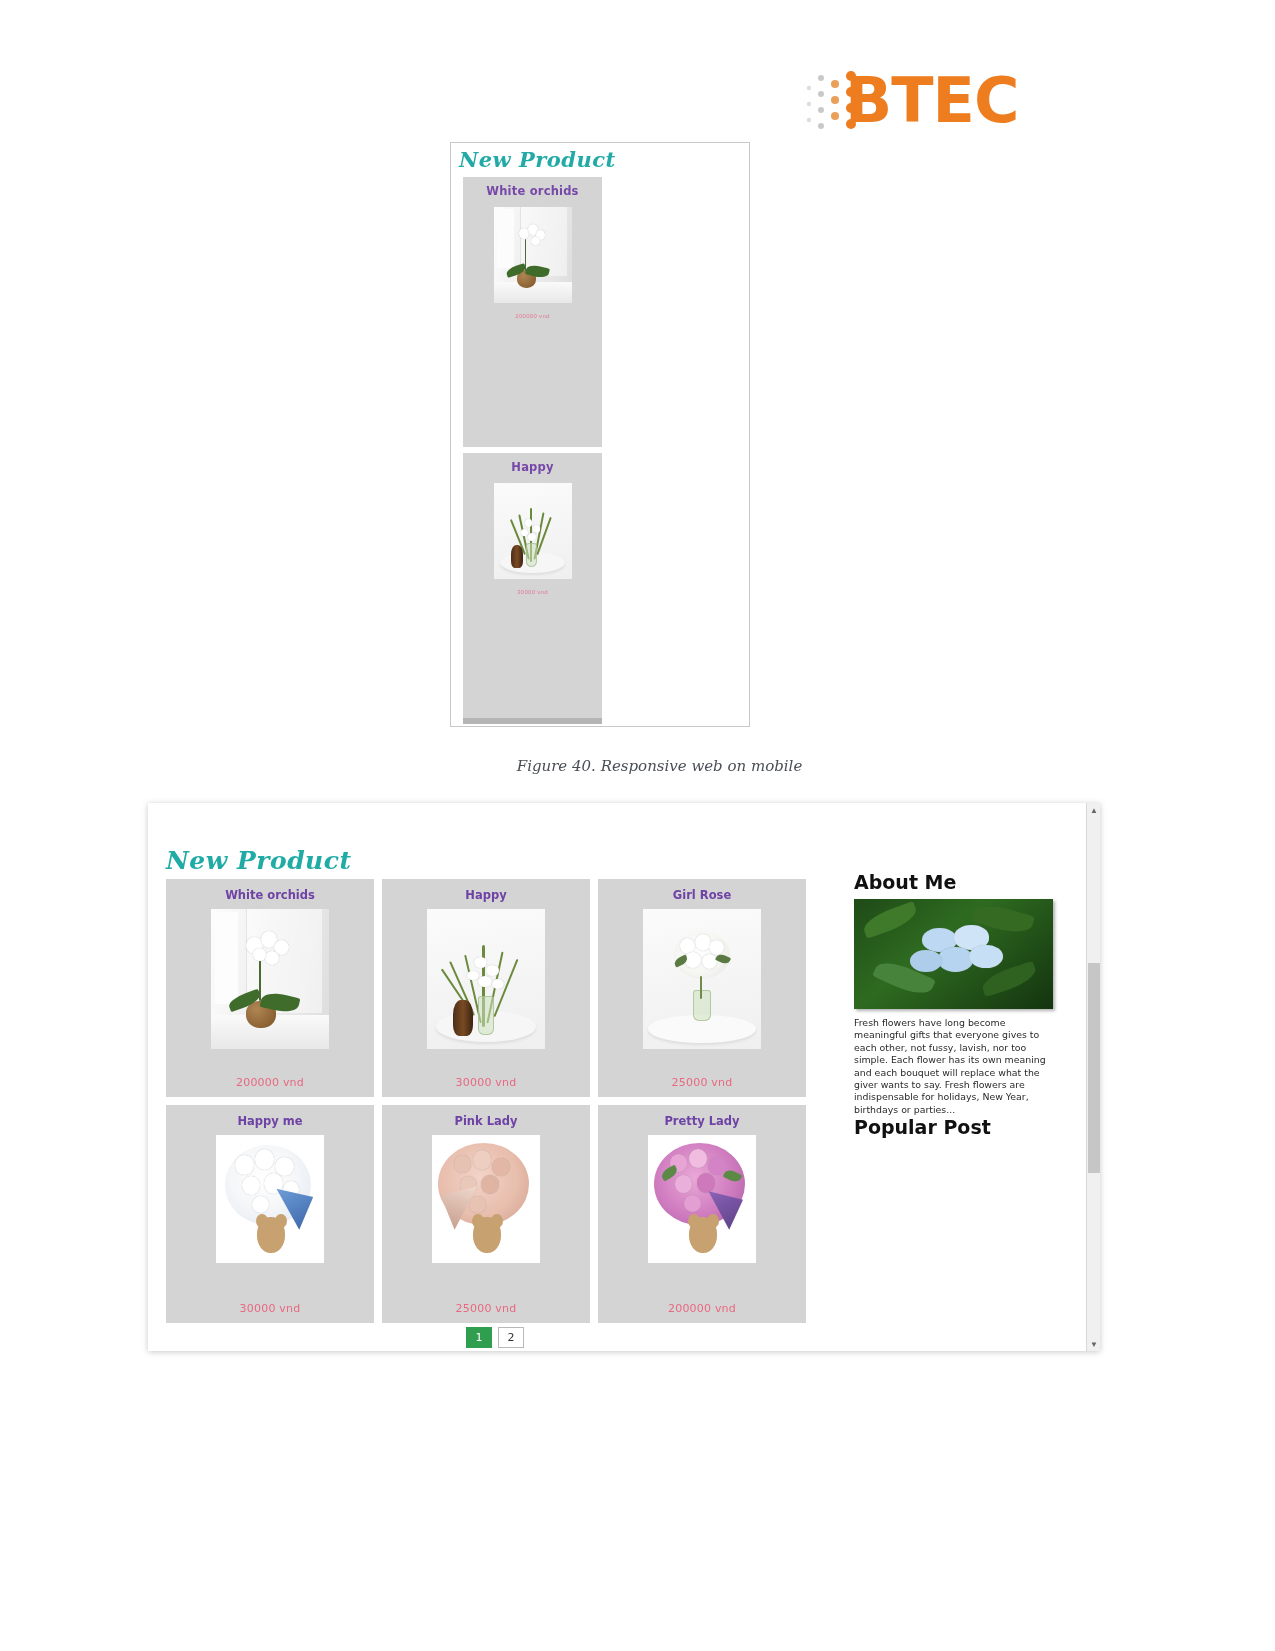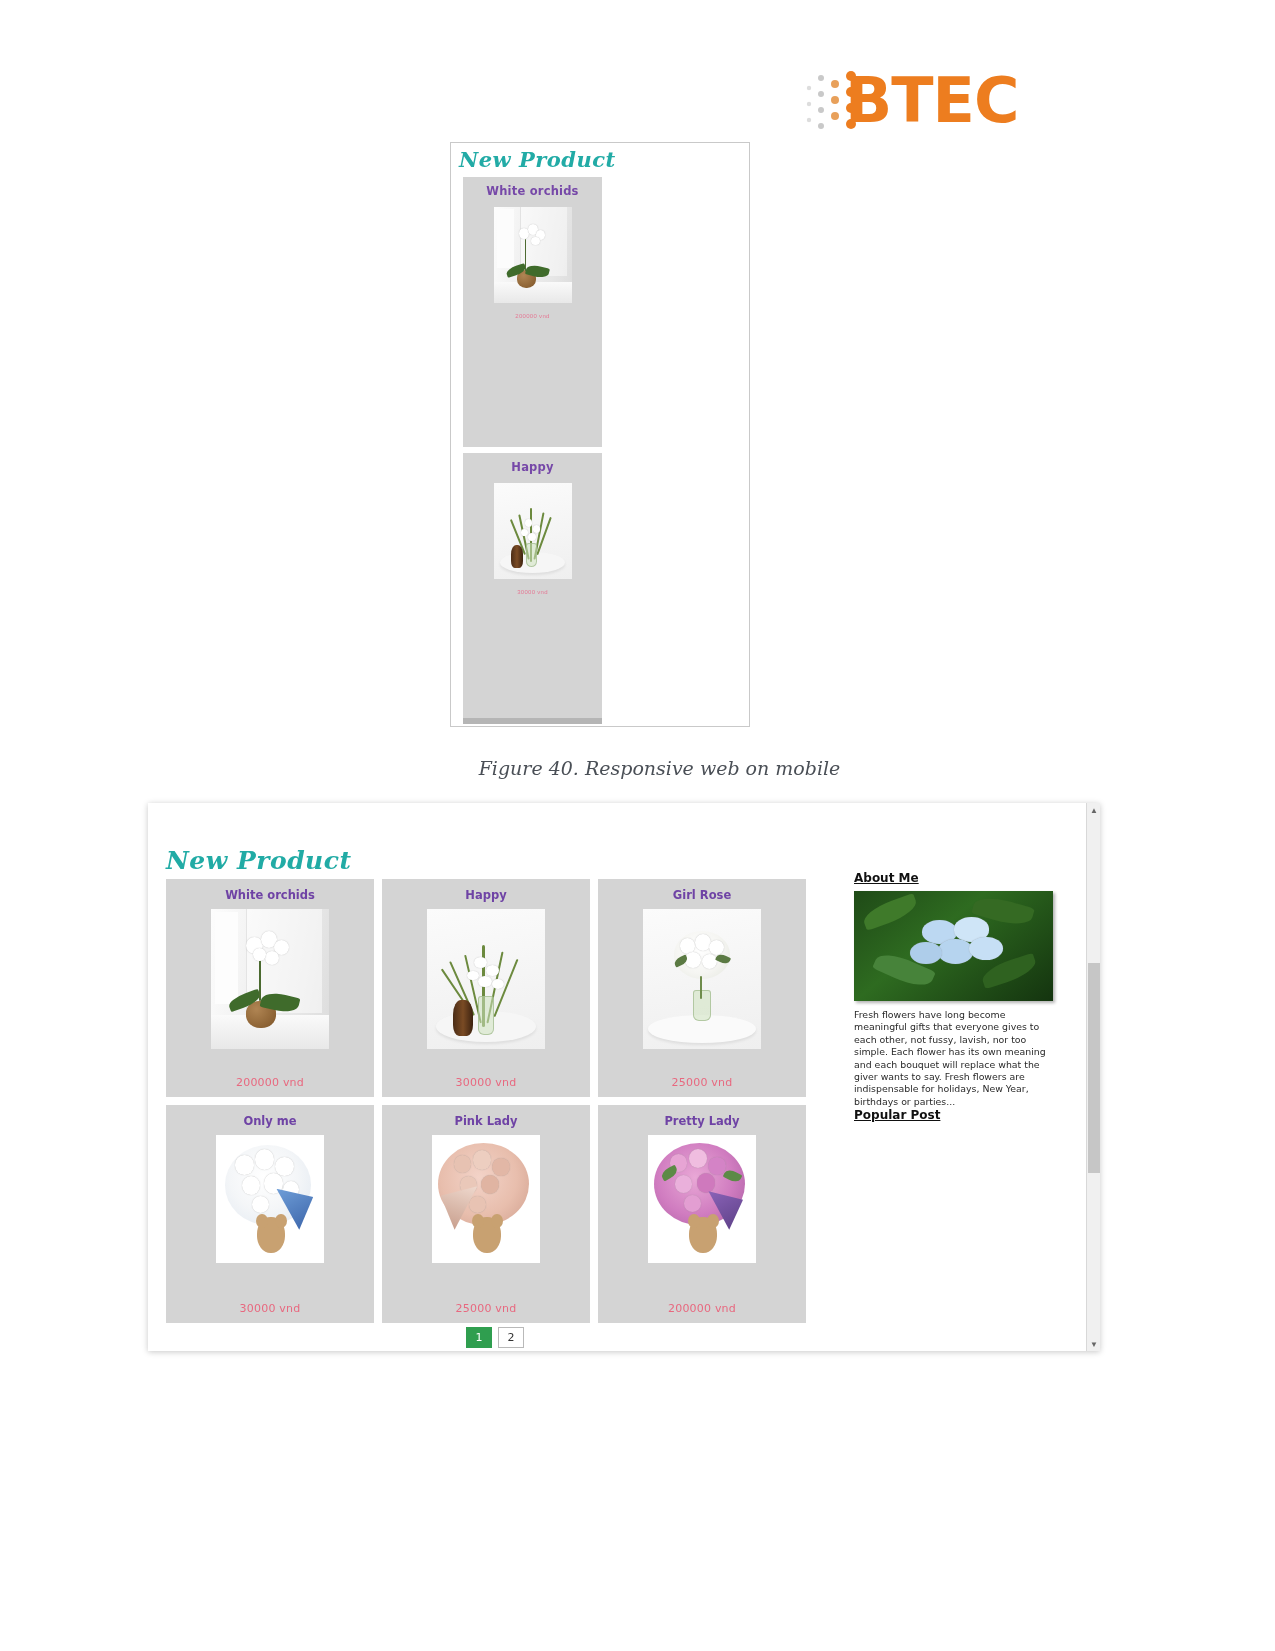--- a/index.html
+++ b/index.html
@@ -42,21 +42,21 @@
     margin-top:10px; text-align:center; font-size:6px; color:#e76a8a;
     opacity:.85; letter-spacing:.3px;
   }
   .mobile-scroll-h {
     position:absolute; left:12px; bottom:2px; width:139px; height:6px; background:#b5b5b5;
   }
 
   
   .fig-caption {
     position:absolute; left:0; top:757px; width:1275px; text-align:center;
-    font-family:"DejaVu Serif", serif; font-style:italic; font-size:19px;
+    font-family:"DejaVu Serif", serif; font-style:italic; font-size:15px;
     color:#4a4f56;
     padding-left:44px;
   }
 
   
   .desktop-shot {
     position:absolute; left:148px; top:803px; width:952px; height:548px;
     background:#ffffff;
     box-shadow:0 1px 6px rgba(0,0,0,.22);
     overflow:hidden;
@@ -93,22 +93,22 @@
   .page-btn {
     width:26px; height:21px; border:1px solid #b9b9b9; background:#fff;
     font-size:11px; color:#333; display:flex; align-items:center; justify-content:center;
     font-family:"DejaVu Sans", sans-serif;
   }
   .page-btn.active { background:#2f9e4f; color:#fff; border-color:#2f9e4f; }
 
   
   .sidebar { position:absolute; left:706px; top:68px; width:206px; }
   .sb-head {
-    font-size:12px; font-weight:bold; color:#111;
-    font-family:"DejaVu Sans", sans-serif; margin-bottom:6px;text-decoration:underline;
+    font-size:19px; font-weight:bold; color:#111;
+    font-family:"DejaVu Sans", sans-serif; margin-bottom:6px;
   }
   .sb-img {
     width:199px; height:110px; position:relative; overflow:hidden;
     background:#2d5c1e; box-shadow:2px 2px 3px rgba(0,0,0,.3);
   }
   .sb-text {
     margin-top:8px; font-size:9.4px; line-height:1.32; color:#2a2a2a;
     font-family:"DejaVu Sans", sans-serif; width:200px;
   }
   .sb-head2 { }
@@ -303,21 +303,21 @@
               <div class="leaf" style="left:62%;top:33%;width:12%;height:6%;transform:rotate(25deg);background:#5b7a43;"></div>
               <div class="stem" style="left:48%;top:48%;width:2px;height:16%;background:#6f8c4c;"></div>
             </div>
             <div class="p-price">25000 vnd</div>
           </div>
         </div>
 
         <div class="grid-row">
 
           <div class="p-card">
-            <div class="p-title">Only me</div>
+            <div class="p-title">Happy me</div>
             <div class="p-imgbox sq">
               <div class="ph" style="background:#ffffff;"></div>
               <div class="bouquet" style="left:8%;top:8%;width:80%;height:62%;background:radial-gradient(circle at 45% 40%,#ffffff 0%,#f4f6f8 50%,#dfe7f0 100%);"></div>
               <div class="petal" style="left:18%;top:16%;width:17%;height:15%;"></div>
               <div class="petal" style="left:36%;top:11%;width:18%;height:16%;"></div>
               <div class="petal" style="left:55%;top:17%;width:17%;height:15%;"></div>
               <div class="petal" style="left:24%;top:32%;width:17%;height:15%;"></div>
               <div class="petal" style="left:44%;top:30%;width:18%;height:16%;"></div>
               <div class="petal" style="left:62%;top:36%;width:15%;height:13%;"></div>
               <div class="petal" style="left:33%;top:48%;width:16%;height:13%;"></div>

